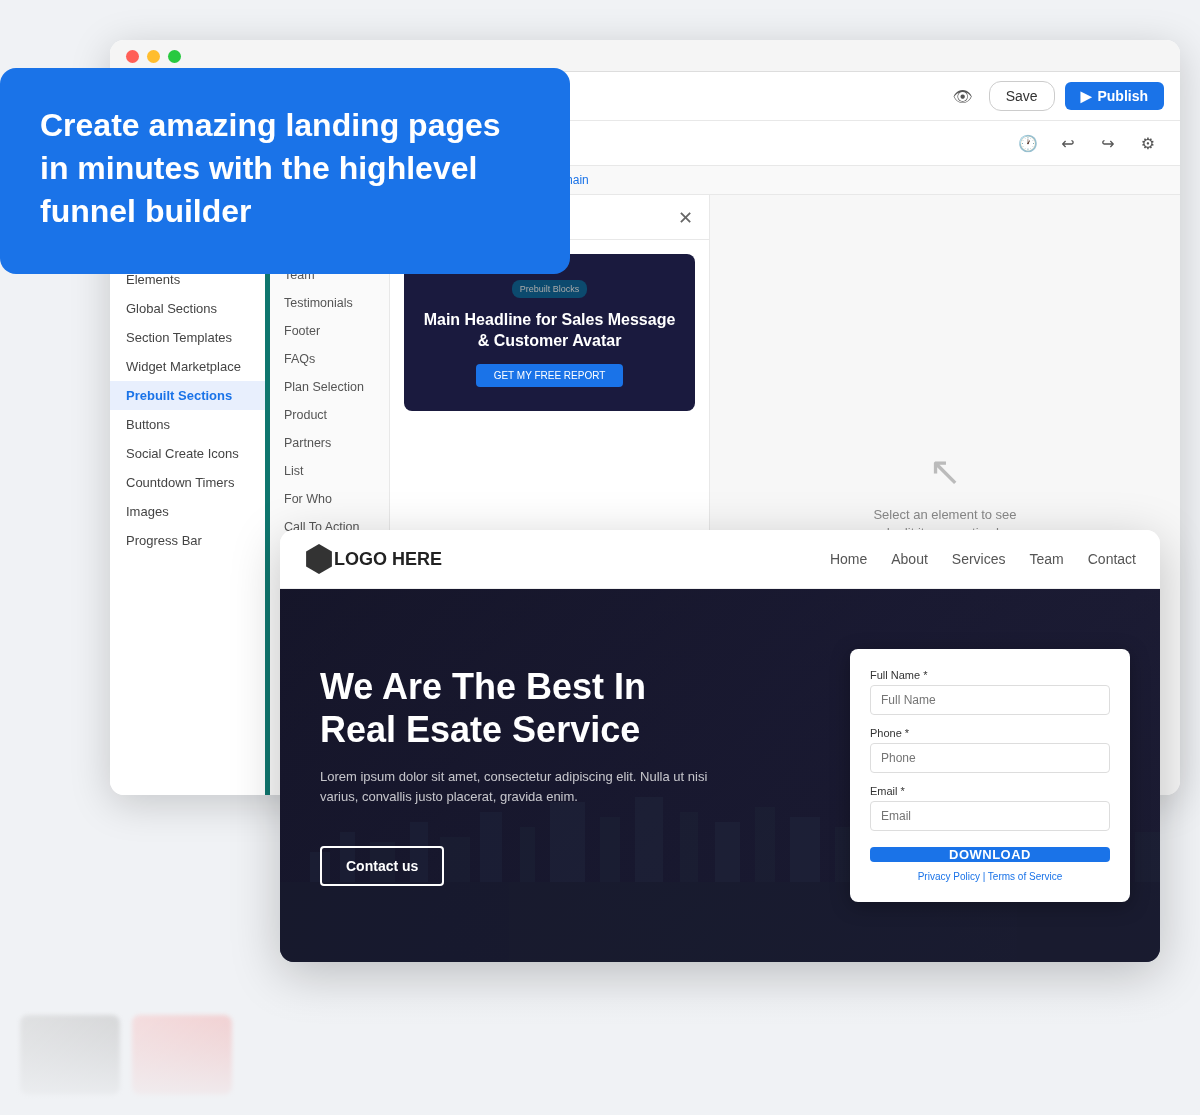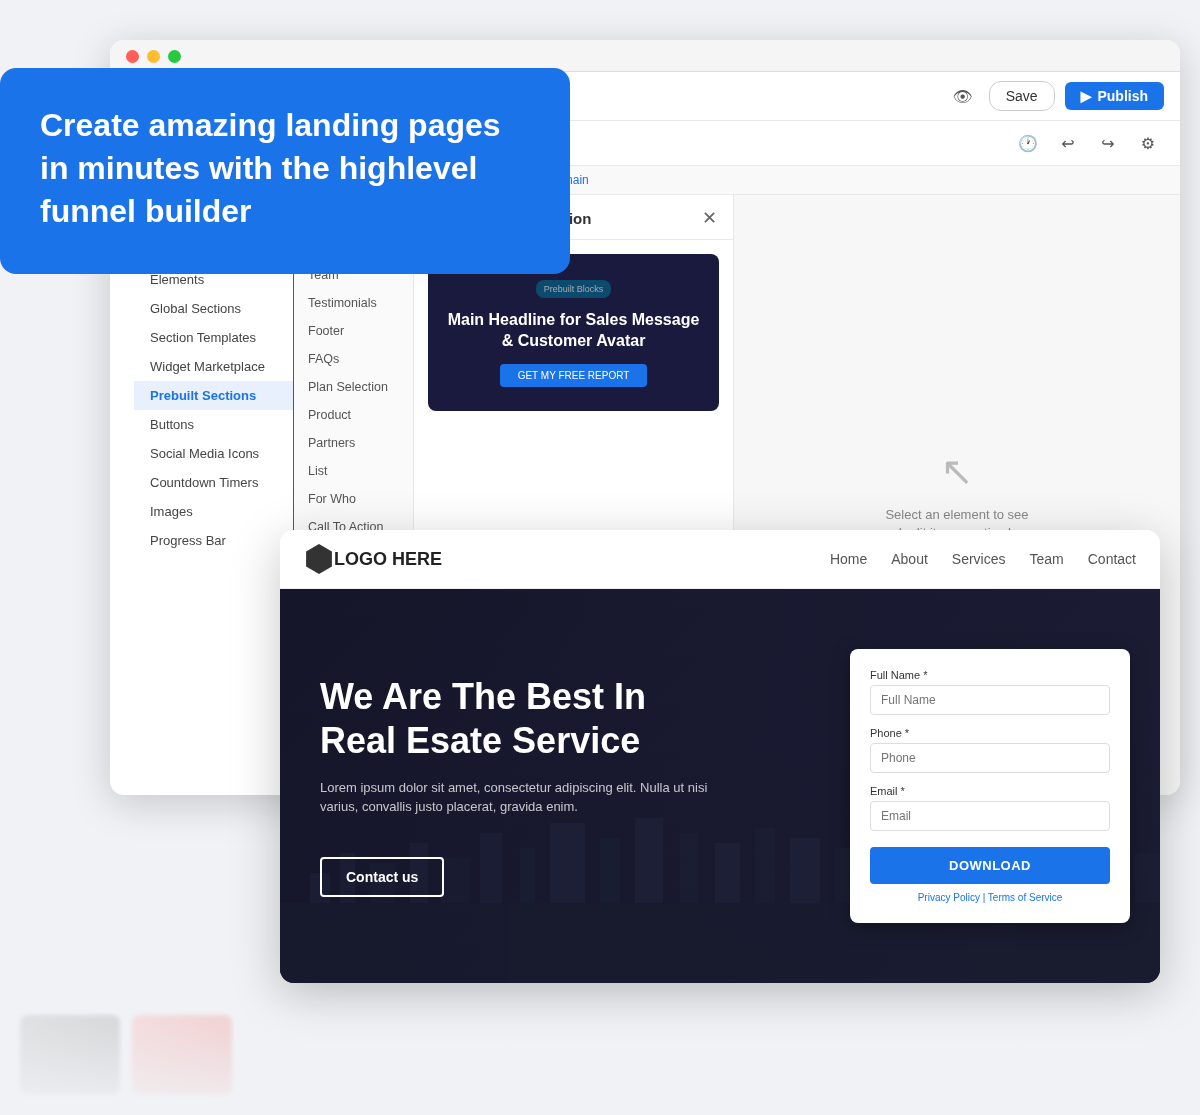--- a/index.html
+++ b/index.html
@@ -142,24 +142,23 @@
     
     .main-area {
       display: flex;
       height: 600px;
     }
 
     
     .sidebar-left {
       width: 160px;
       background: #fff;
-      border-right: 1px solid #0f766e;
+      border-right: 5px solid #0f766e;
       padding: 12px 0;
       font-size: 13px;
-      margin-left: 24px;
     }
     .sidebar-left .item {
       padding: 7px 16px;
       color: #444;
       cursor: pointer;
     }
     .sidebar-left .item.active {
       background: #e8effd;
       color: #1a73e8;
       font-weight: 600;
@@ -378,21 +377,20 @@
       border: 1px solid #ddd;
       border-radius: 4px;
       font-size: 12px;
       color: #000000;
     }
     .download-btn {
       width: 100%;
       background: #1a73e8;
       color: white;
       border: none;
-      padding: 11px;
       border-radius: 4px;
       font-size: 13px;
       font-weight: 700;
       letter-spacing: 0.5px;
       cursor: pointer;
       margin-top: 4px;
     }
     .form-footer {
       text-align: center;
       font-size: 10px;
@@ -486,21 +484,21 @@
 
     <div class="sidebar-left">
       <div class="item">Sections</div>
       <div class="item">Rows</div>
       <div class="item">Elements</div>
       <div class="item">Global Sections</div>
       <div class="item">Section Templates</div>
       <div class="item">Widget Marketplace</div>
       <div class="item active">Prebuilt Sections</div>
       <div class="item">Buttons</div>
-      <div class="item">Social Media Icons</div>
+      <div class="item">Social Create Icons</div>
       <div class="item">Countdown Timers</div>
       <div class="item">Images</div>
       <div class="item">Progress Bar</div>
     </div>
 
     <div class="sidebar-second">
       <div class="item active">Welcome</div>
       <div class="item">About</div>
       <div class="item">Team</div>
       <div class="item">Testimonials</div>

